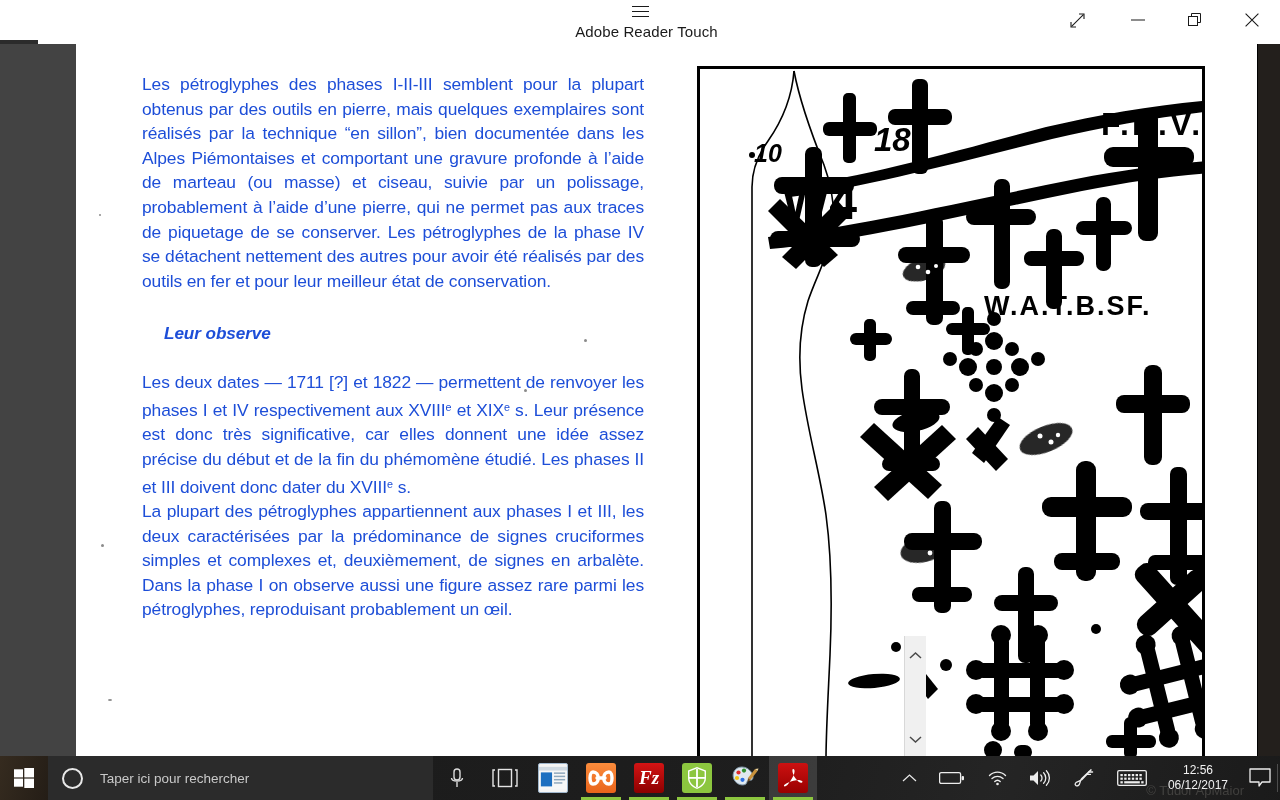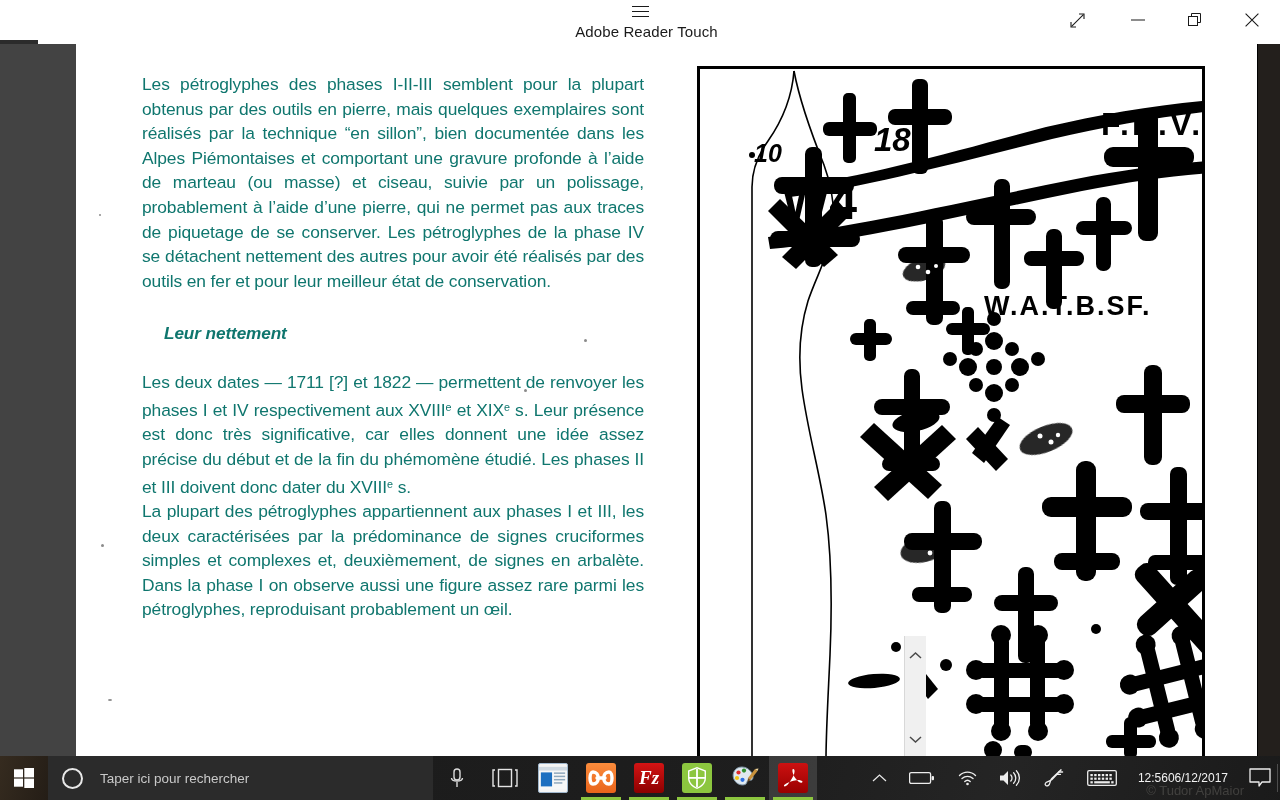--- a/index.html
+++ b/index.html
@@ -83,21 +83,21 @@
     position: absolute; left: 76px; top: 0;
     width: 1181px; height: 712px;
     background: #ffffff;
     overflow: hidden;
   }
 
   
   #text-column {
     position: absolute; left: 66px; top: 28px;
     width: 502px;
-    color: #0f766e;
+    color: #1d4ed8;
   }
   .para {
     font-size: 17.4px;
     line-height: 24.6px;
     text-align: justify;
     text-justify: inter-word;
     font-weight: 500;
     letter-spacing: -0.1px;
     margin-bottom: 0;
   }
@@ -205,21 +205,21 @@
     position: relative; z-index: 2;
     margin-left: auto; display: flex; align-items: center; height: 44px;
   }
   .tray-item {
     height: 44px; padding: 0 11px;
     display: flex; align-items: center; justify-content: center;
     cursor: pointer;
   }
   #clock {
     height: 44px; padding: 0 12px 0 10px;
-    display: flex; 
+    display: flex; flex-direction: column;
     align-items: center; justify-content: center;
     color: #f2f2f2; font-size: 12px; line-height: 15px;
     cursor: pointer;
   }
   #action-center {
     height: 44px; width: 40px;
     display: flex; align-items: center; justify-content: center;
     cursor: pointer;
   }
   #watermark {
@@ -276,21 +276,21 @@
   <div id="reader-body">
     <div id="left-gutter"></div>
     <div id="right-edge-line"></div>
     <div id="right-edge-dark"></div>
 
     <div id="pdf-page">
 
       <div id="text-column">
         <p class="para">Les pétroglyphes des phases I-II-III semblent pour la plupart obtenus par des outils en pierre, mais quelques exemplaires sont réalisés par la technique “en sillon”, bien documentée dans les Alpes Piémontaises et comportant une gravure profonde à l’aide de marteau (ou masse) et ciseau, suivie par un polissage, probablement à l’aide d’une pierre, qui ne permet pas aux traces de piquetage de se conserver. Les pétroglyphes de la phase IV se détachent nettement des autres pour avoir été réalisés par des outils en fer et pour leur meilleur état de conservation.</p>
 
-        <div id="section-heading">Leur nettement</div>
+        <div id="section-heading">Leur observe</div>
 
         <p class="para" id="para-2"><span>Les deux dates — 1711 [?] et 1822 — permettent de renvoyer les phases I et IV respectivement aux XVIII</span><sup>e</sup><span> et XIX</span><sup>e</sup><span> s. Leur présence est donc très significative, car elles donnent une idée assez précise du début et de la fin du phémomène étudié. Les phases II et III doivent donc dater du XVIII</span><sup>e</sup><span> s.</span></p>
 
         <p class="para">La plupart des pétroglyphes appartiennent aux phases I et III, les deux caractérisées par la prédominance de signes cruciformes simples et complexes et, deuxièmement, de signes en arbalète. Dans la phase I on observe aussi une figure assez rare parmi les pétroglyphes, reproduisant probablement un œil.</p>
       </div>
 
       <div class="speck" style="left:23px;top:170px;width:2px;height:2px;"></div>
       <div class="speck" style="left:25px;top:500px;width:3px;height:3px;"></div>
       <div class="speck" style="left:32px;top:655px;width:4px;height:2px;"></div>
       <div class="speck" style="left:508px;top:295px;width:3px;height:3px;"></div>

